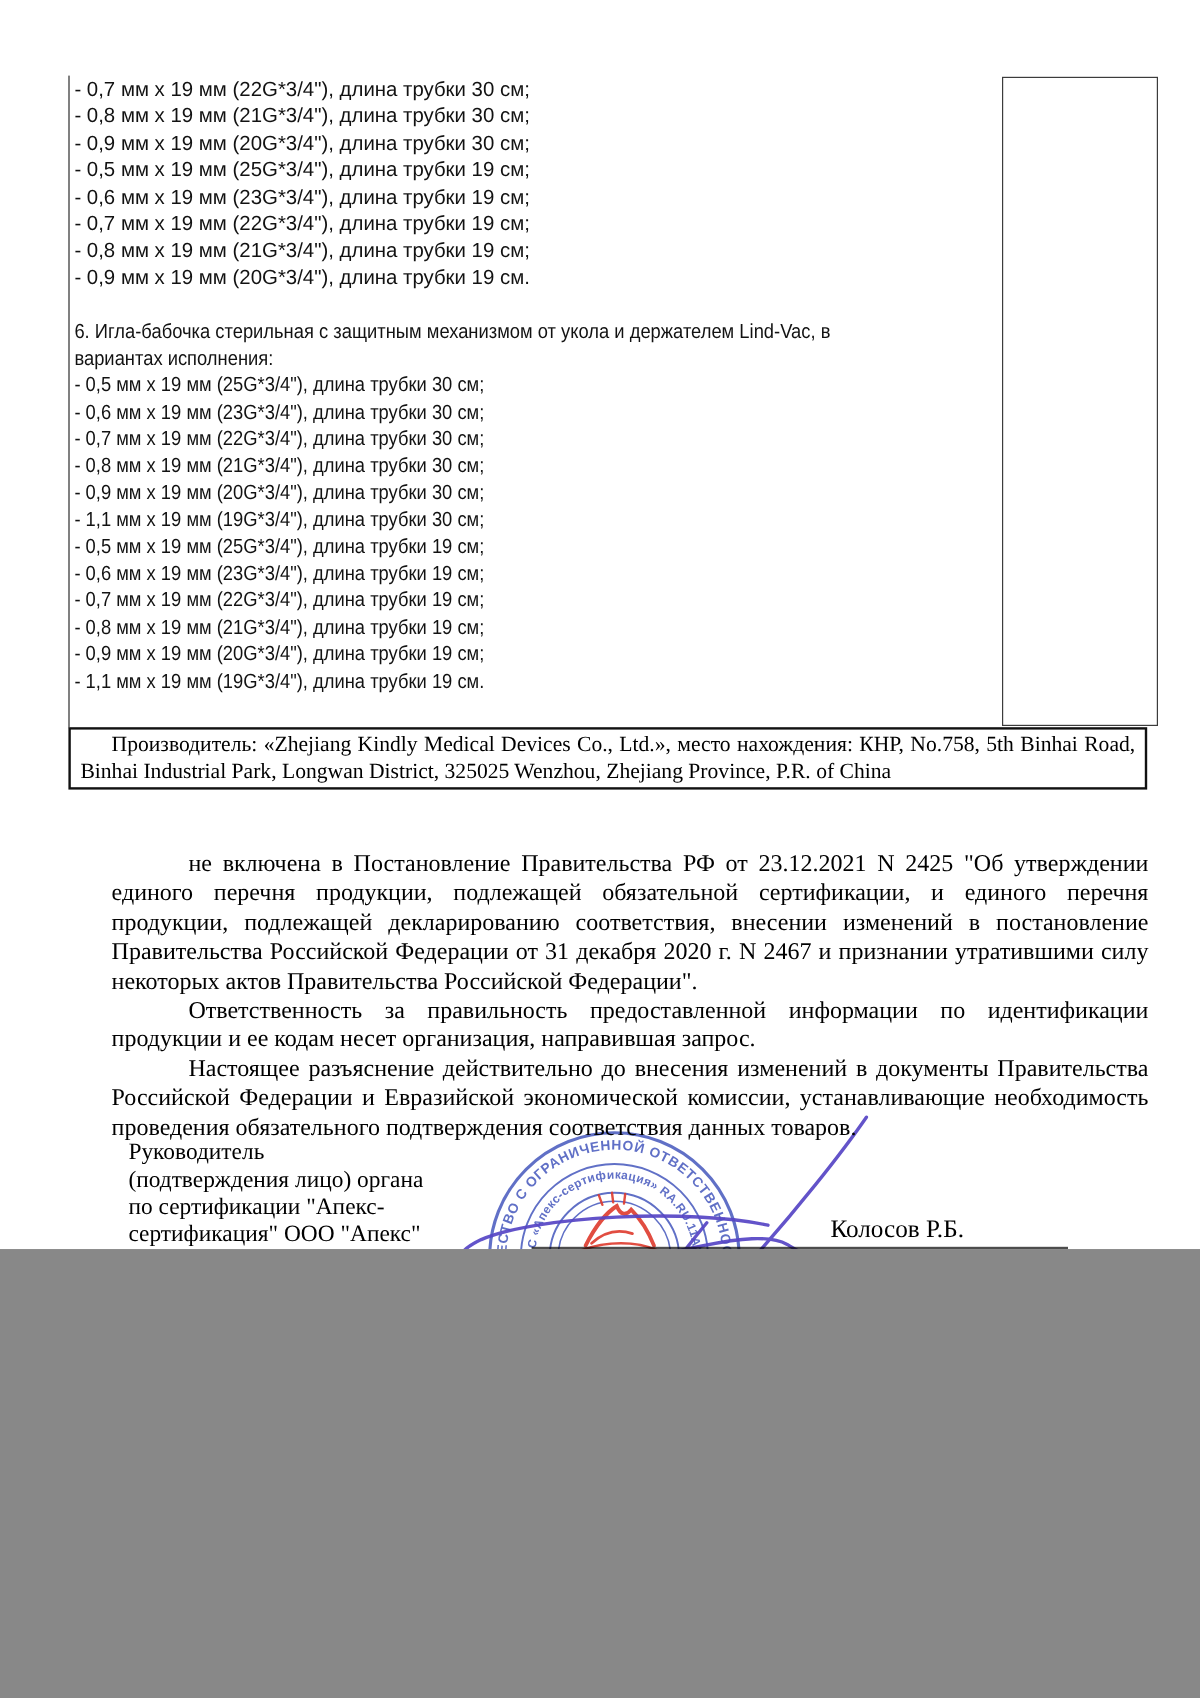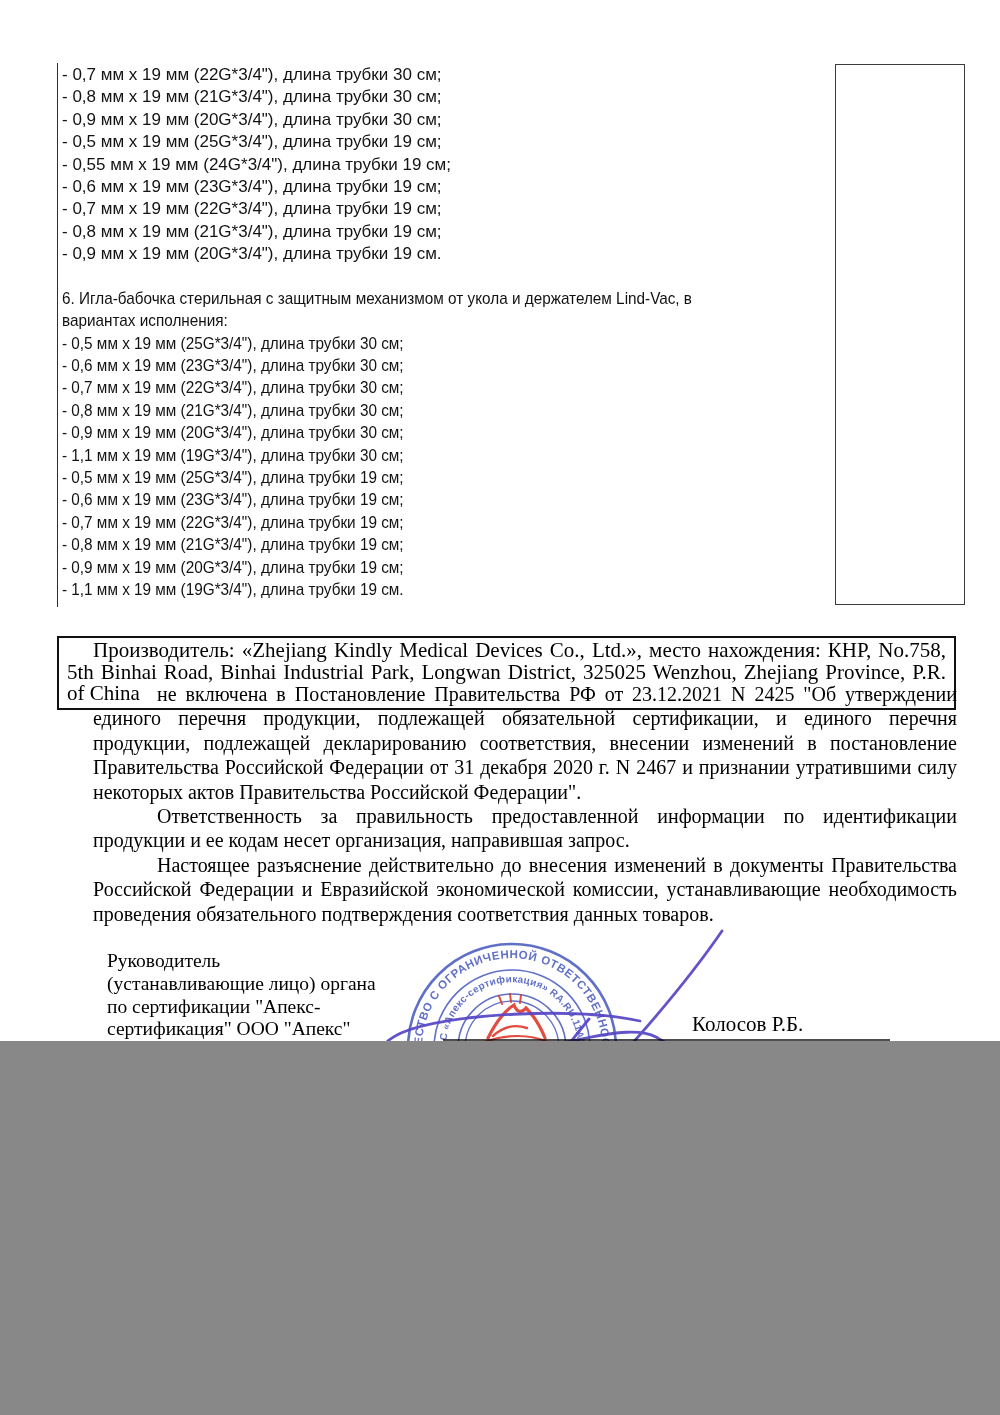--- a/index.html
+++ b/index.html
@@ -11,25 +11,25 @@
   
   .vline{position:absolute;left:57px;top:63px;width:1px;height:544px;background:#2e2e2e;}
   .rightbox{position:absolute;left:835px;top:64px;width:130px;height:541px;
     border:1px solid #3c3c3c;box-sizing:border-box;background:#fff;}
   
   .list{position:absolute;left:62px;top:64px;width:770px;
     font-family:"Liberation Sans",sans-serif;font-size:17px;color:#121212;}
   .row{height:22.4px;line-height:22.4px;white-space:nowrap;}
   .narrow{transform:scaleX(0.9);transform-origin:0 50%;}
   
-  .mfr{position:absolute;left:57px;top:636px;width:899px;box-sizing:border-box;
+  .mfr{position:absolute;left:57px;top:606px;width:899px;box-sizing:border-box;
     border:2px solid #111;background:#fff;padding:2px 8px 3px 8px;
-    font-size:21px;line-height:21.5px;text-align:justify;text-indent:26px;}
+    font-size:18px;line-height:21.5px;text-align:justify;text-indent:26px;}
   
-  .body-text{position:absolute;left:93px;top:682px;width:864px;
+  .body-text{position:absolute;left:93px;top:708px;width:864px;
     font-size:20px;line-height:24.4px;text-align:justify;}
   .body-text p{margin:0;text-indent:64px;}
   
   .sig-left{position:absolute;left:107px;top:950px;width:320px;
     font-size:19.5px;line-height:22.8px;}
   .sig-line{position:absolute;left:443px;top:1039px;width:447px;height:2px;background:#4d4d4d;}
   .podpis{position:absolute;left:450px;top:1042px;width:130px;text-align:center;font-size:16px;}
   .fio-name{position:absolute;left:692px;top:1012px;width:198px;text-align:left;font-size:21px;}
   .fio-label{position:absolute;left:692px;top:1044px;width:198px;text-align:left;font-size:14px;margin-top:41px;}
   
@@ -41,21 +41,20 @@
 <div class="page">
 
   <div class="vline"></div>
   <div class="rightbox"></div>
 
   <div class="list">
     <div class="row">- 0,7 мм х 19 мм (22G*3/4"), длина трубки 30 см;</div>
     <div class="row">- 0,8 мм х 19 мм (21G*3/4"), длина трубки 30 см;</div>
     <div class="row">- 0,9 мм х 19 мм (20G*3/4"), длина трубки 30 см;</div>
     <div class="row">- 0,5 мм х 19 мм (25G*3/4"), длина трубки 19 см;</div>
-    <div class="row">- 0,55 мм х 19 мм (24G*3/4"), длина трубки 19 см;</div>
     <div class="row">- 0,6 мм х 19 мм (23G*3/4"), длина трубки 19 см;</div>
     <div class="row">- 0,7 мм х 19 мм (22G*3/4"), длина трубки 19 см;</div>
     <div class="row">- 0,8 мм х 19 мм (21G*3/4"), длина трубки 19 см;</div>
     <div class="row">- 0,9 мм х 19 мм (20G*3/4"), длина трубки 19 см.</div>
     <div class="row"></div>
     <div class="row narrow">6. Игла-бабочка стерильная с защитным механизмом от укола и держателем Lind-Vac, в</div>
     <div class="row narrow">вариантах исполнения:</div>
     <div class="row narrow">- 0,5 мм х 19 мм (25G*3/4"), длина трубки 30 см;</div>
     <div class="row narrow">- 0,6 мм х 19 мм (23G*3/4"), длина трубки 30 см;</div>
     <div class="row narrow">- 0,7 мм х 19 мм (22G*3/4"), длина трубки 30 см;</div>
@@ -73,21 +72,21 @@
   <div class="mfr">Производитель: «Zhejiang Kindly Medical Devices Co., Ltd.», место нахождения: КНР, No.758, 5th Binhai Road, Binhai Industrial Park, Longwan District, 325025 Wenzhou, Zhejiang Province, P.R. of China</div>
 
   <div class="body-text">
     <p>не включена в Постановление Правительства РФ от 23.12.2021 N 2425 "Об утверждении единого перечня продукции, подлежащей обязательной сертификации, и единого перечня продукции, подлежащей декларированию соответствия, внесении изменений в постановление Правительства Российской Федерации от 31 декабря 2020 г. N 2467 и признании утратившими силу некоторых актов Правительства Российской Федерации".</p>
     <p>Ответственность за правильность предоставленной информации по идентификации продукции и ее кодам несет организация, направившая запрос.</p>
     <p>Настоящее разъяснение действительно до внесения изменений в документы Правительства Российской Федерации и Евразийской экономической комиссии, устанавливающие необходимость проведения обязательного подтверждения соответствия данных товаров.</p>
   </div>
 
   <div class="sig-left">
     <div>Руководитель</div>
-    <div>(устанавливающие лицо) органа</div>
+    <div>(подтверждения лицо) органа</div>
     <div>по сертификации "Апекс-</div>
     <div>сертификация" ООО "Апекс"</div>
   </div>
 
   <div class="sig-line"></div>
   <div class="podpis">(подпись)</div>
   <div class="fio-name">Колосов Р.Б.</div>
   <div class="fio-label">(Ф.И.О.)</div>
 
   <svg class="stamp-svg" width="570" height="300" viewBox="355 895 570 300">

